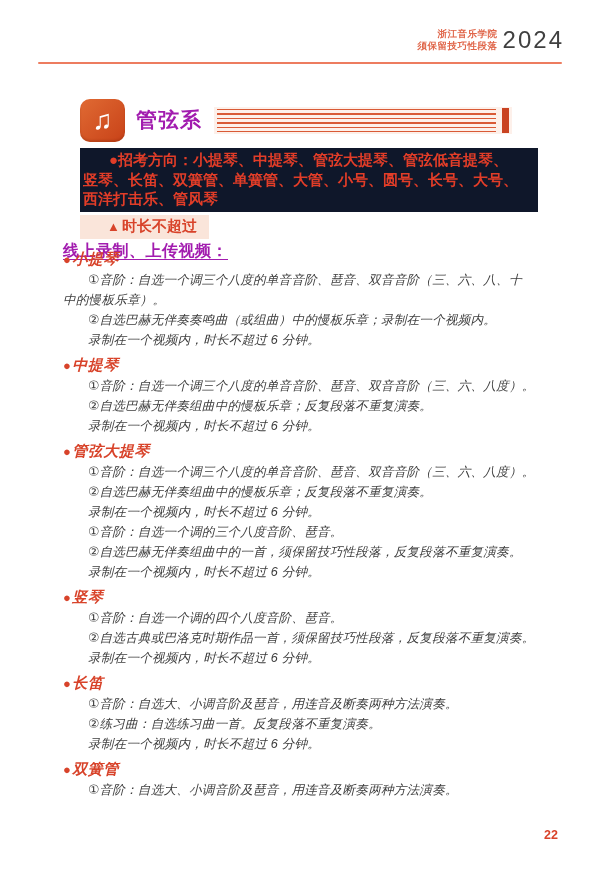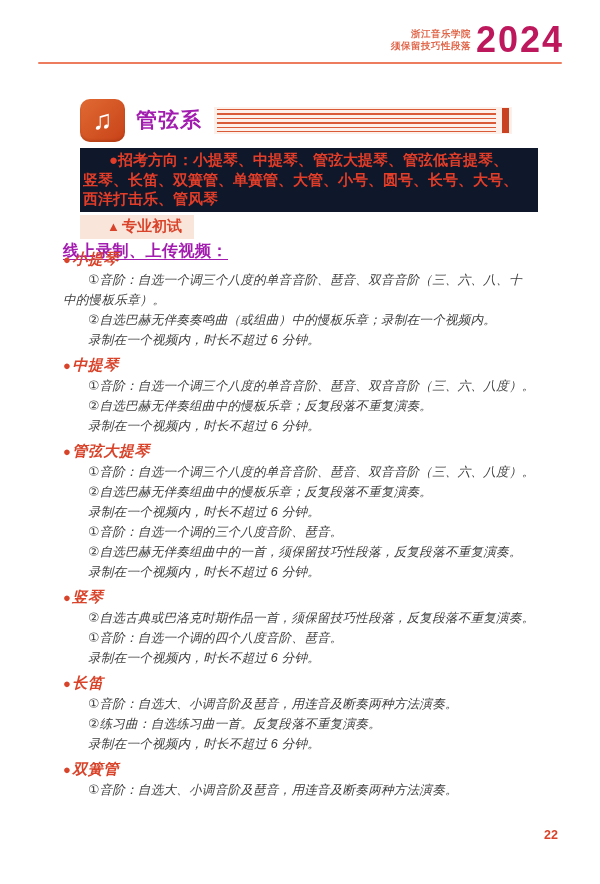--- a/index.html
+++ b/index.html
@@ -13,21 +13,21 @@
   
   .masthead {
     position:absolute; top:18px; right:36px;
     display:flex; align-items:center; gap:5px;
   }
   .masthead-lines {
     text-align:right; color:#e0664a; font-weight:bold;
     font-size:9.5px; line-height:12px; letter-spacing:0.5px;
   }
   .masthead-year {
-    color:#be185d; font-weight:bold; font-size:36px; line-height:28px;
+    color:#404040; font-weight:normal; font-size:24px; line-height:28px;
     letter-spacing:2px;
   }
   .masthead-rule {
     position:absolute; top:54px; left:38px; width:524px; height:2px;
     background:#ed7c5f; border-radius:1px;
   }
 
   
   .dept-header {
     position:absolute; top:90px; left:80px; width:432px; height:44px;
@@ -130,21 +130,21 @@
     </div>
   </div>
 
   <div class="directions-box">
     <p class="first">●招考方向：小提琴、中提琴、管弦大提琴、管弦低音提琴、</p>
     <p>竖琴、长笛、双簧管、单簧管、大管、小号、圆号、长号、大号、</p>
     <p>西洋打击乐、管风琴</p>
   </div>
 
   <div class="stage-band">
-    <span class="tri">▲</span><span>专业初试</span>
+    <span class="tri">▲</span><span>时长不超过</span>
   </div>
 
   <div class="mode-label">线上录制、上传视频：</div>
 
   <div class="sections">
 
     <div>
       <div class="sec-title"><span class="bullet">●</span><span>小提琴</span></div>
       <p class="bline">①音阶：自选一个调三个八度的单音音阶、琶音、双音音阶（三、六、八、十</p>
       <p class="bline cont">中的慢板乐章）。</p>
@@ -167,22 +167,22 @@
     </div>
 
     <div>
       <p class="bline">①音阶：自选一个调的三个八度音阶、琶音。</p>
       <p class="bline">②自选巴赫无伴奏组曲中的一首，须保留技巧性段落，反复段落不重复演奏。</p>
       <p class="bline">录制在一个视频内，时长不超过 6 分钟。</p>
     </div>
 
     <div>
       <div class="sec-title"><span class="bullet">●</span><span>竖琴</span></div>
+      <p class="bline">①音阶：自选一个调的四个八度音阶、琶音。</p>
       <p class="bline">②自选古典或巴洛克时期作品一首，须保留技巧性段落，反复段落不重复演奏。</p>
-      <p class="bline">①音阶：自选一个调的四个八度音阶、琶音。</p>
       <p class="bline">录制在一个视频内，时长不超过 6 分钟。</p>
     </div>
 
     <div>
       <div class="sec-title"><span class="bullet">●</span><span>长笛</span></div>
       <p class="bline">①音阶：自选大、小调音阶及琶音，用连音及断奏两种方法演奏。</p>
       <p class="bline">②练习曲：自选练习曲一首。反复段落不重复演奏。</p>
       <p class="bline">录制在一个视频内，时长不超过 6 分钟。</p>
     </div>
 

